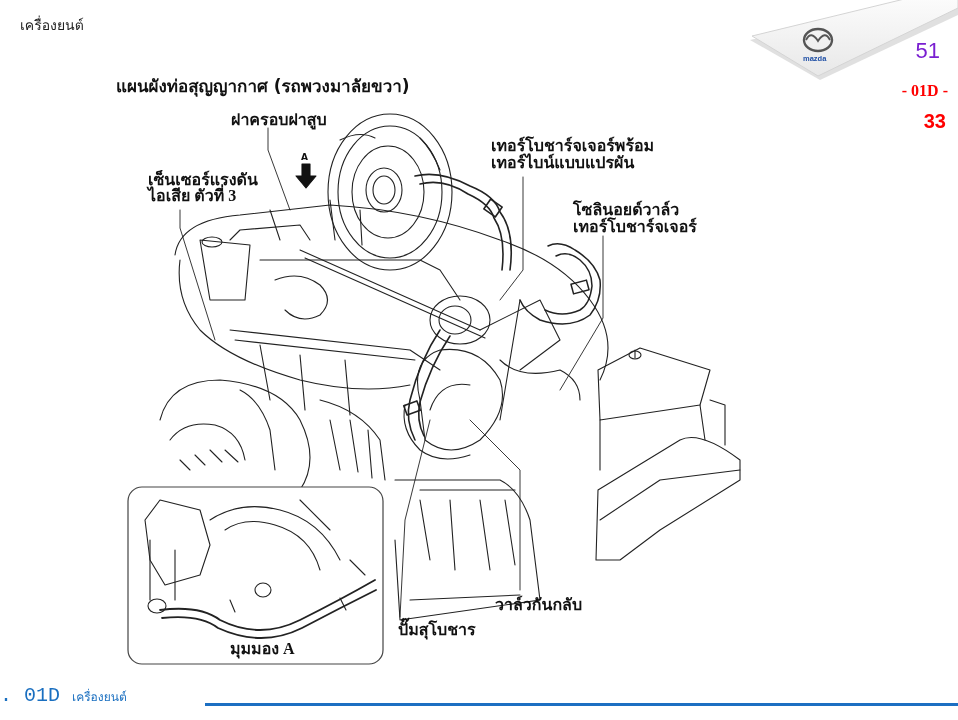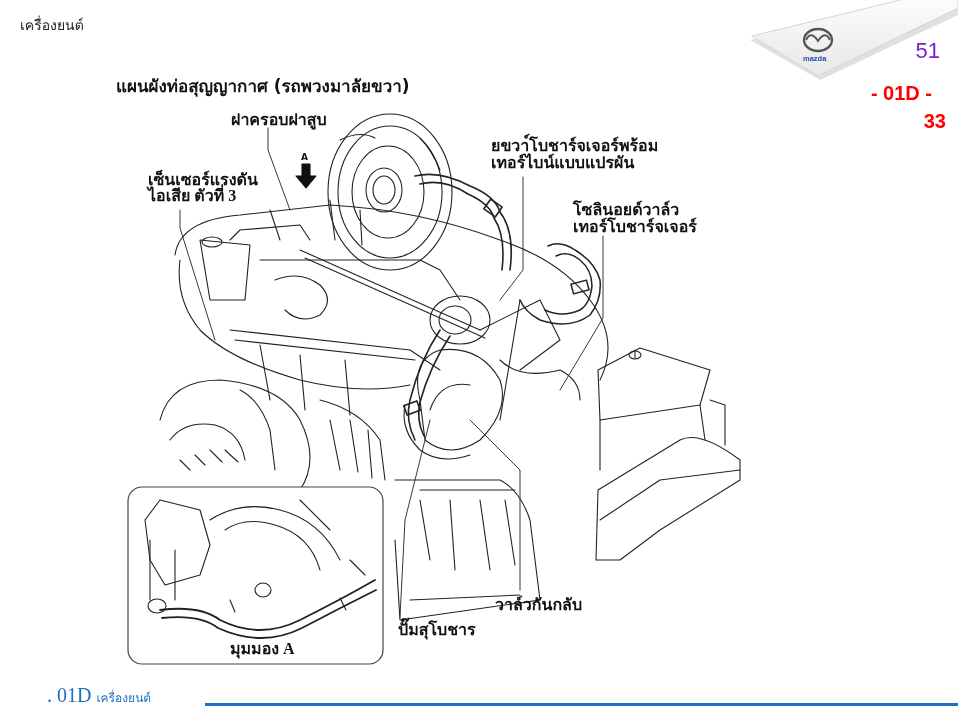--- a/index.html
+++ b/index.html
@@ -1,25 +1,25 @@
 <!DOCTYPE html>
 <html><head>
 <meta charset="utf-8">
 <style>
   html,body{margin:0;padding:0;background:#fff;}
   body{width:958px;height:720px;position:relative;overflow:hidden;font-family:"DejaVu Sans",sans-serif;}
   .hdr-title{position:absolute;left:20px;top:14px;font-size:14px;color:#222;font-family:"DejaVu Sans",sans-serif;}
   .logo-band{position:absolute;left:0;top:0;width:958px;height:90px;pointer-events:none;}
   .page-num{position:absolute;right:18px;top:38px;font-size:22px;color:#7a1fd1;font-family:"Liberation Sans",sans-serif;}
-  .section-code{position:absolute;right:26px;top:82px;font-size:20px;color:#ff0000;font-weight:bold;font-family:Liberation Sans, sans-serif;}
+  .section-code{position:absolute;right:10px;top:82px;font-size:16px;color:#ff0000;font-weight:bold;font-family:Liberation Serif, serif;}
   .section-page{position:absolute;right:12px;top:110px;font-size:20px;color:#ff0000;font-weight:bold;font-family:"Liberation Sans",sans-serif;text-align:center;}
   .diagram{position:absolute;left:0;top:0;width:958px;height:720px;}
   .lbl{position:absolute;font-size:16px;font-weight:bold;color:#111;line-height:16px;white-space:nowrap;font-family:Liberation Serif, serif;}
   .diag-title{position:absolute;left:116px;top:72px;font-size:17px;font-weight:bold;color:#111;font-family:"DejaVu Sans",sans-serif;}
-  .footer-code{position:absolute;left:0;top:684px;font-size:20px;color:#1a6fc0;font-family:Liberation Serif, serif;padding-left:47px;}
+  .footer-code{position:absolute;left:0;top:684px;font-size:20px;color:#1a6fc0;font-family:Liberation Mono, monospace;}
   .footer-code .small{font-size:12px;}
   .footer-line{position:absolute;left:205px;top:703px;width:753px;height:3px;background:#1c6fc2;}
 </style>
 </head>
 <body>
 
 <div class="hdr-title">เครื่องยนต์</div>
 
 <svg class="logo-band" viewBox="0 0 958 90">
   <defs>
@@ -150,21 +150,21 @@
     <path d="M162,618 Q200,614 218,628 Q262,648 302,628 Q340,608 376,590" stroke-width="1.8"></path>
     <ellipse cx="157" cy="606" rx="9" ry="7"></ellipse>
     <path d="M150,540 L150,600 M175,550 L175,600 M300,500 L330,530 M350,560 L365,575"></path>
     <path d="M230,600 L235,612 M340,598 L346,610"></path>
   </g>
 </svg>
 
 <div class="lbl" style="left:231px;top:112px;">ฝาครอบฝาสูบ</div>
 <div class="lbl" style="left:148px;top:172px;">เซ็นเซอร์แรงดัน</div>
 <div class="lbl" style="left:148px;top:188px;">ไอเสีย ตัวที่ 3</div>
-<div class="lbl" style="left:491px;top:138px;">ยขวา์โบชาร์จเจอร์พร้อม</div>
+<div class="lbl" style="left:491px;top:138px;">เทอร์โบชาร์จเจอร์พร้อม</div>
 <div class="lbl" style="left:491px;top:155px;">เทอร์ไบน์แบบแปรผัน</div>
 <div class="lbl" style="left:573px;top:202px;">โซลินอยด์วาล์ว</div>
 <div class="lbl" style="left:573px;top:219px;">เทอร์โบชาร์จเจอร์</div>
 <div class="lbl" style="left:495px;top:597px;">วาล์วกันกลับ</div>
 <div class="lbl" style="left:398px;top:622px;">ปั๊มสุโบชาร</div>
 <div class="lbl" style="left:230px;top:641px;">มุมมอง A</div>
 
 <div class="footer-code">
   <span>. 01D</span>
   <span class="small">เครื่องยนต์</span>

